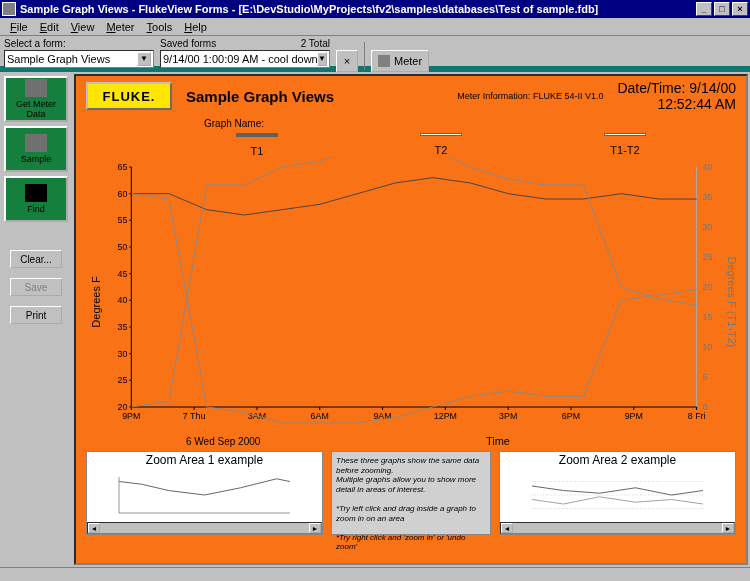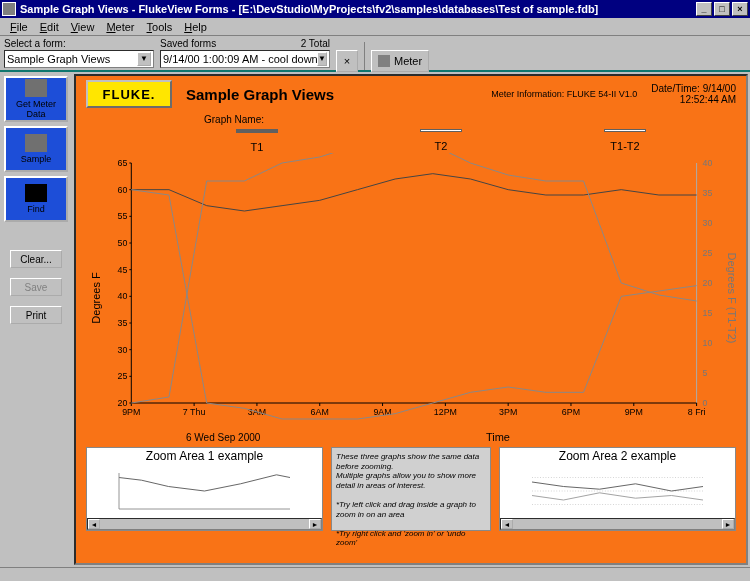--- a/index.html
+++ b/index.html
@@ -4,41 +4,41 @@
 <style>
 * { box-sizing: border-box; margin: 0; padding: 0; }
 body { font-family: "MS Sans Serif", Tahoma, sans-serif; font-size: 11px; background: #c0c0c0; width: 750px; height: 581px; overflow: hidden; color: #000; }
 .titlebar { background: #000080; color: #fff; height: 18px; display: flex; align-items: center; padding: 0 2px; font-weight: bold; font-size: 11px; }
 .titlebar .icon { width: 14px; height: 14px; background: #808080; margin-right: 4px; border: 1px solid #fff; }
 .titlebar .spacer { flex: 1; }
 .titlebar .winbtn { width: 16px; height: 14px; background: #c0c0c0; border: 1px solid #fff; border-right-color: #404040; border-bottom-color: #404040; margin-left: 2px; display: flex; align-items: center; justify-content: center; font-size: 9px; font-weight: bold; color: #000; cursor: pointer; }
 .menubar { background: #c0c0c0; height: 18px; display: flex; align-items: center; padding: 0 4px; border-bottom: 1px solid #808080; }
 .menubar span { padding: 0 6px; cursor: pointer; }
 .menubar span u { text-decoration: underline; }
-.toolbar-row { background: #c0c0c0; height: 36px; display: flex; align-items: flex-start; padding: 2px 4px; border-bottom: 2px solid #0f766e; gap: 6px; }
+.toolbar-row { background: #c0c0c0; height: 36px; display: flex; align-items: flex-start; padding: 2px 4px; border-bottom: 6px solid #0f766e; gap: 6px; }
 .tb-group { display: flex; flex-direction: column; }
 .tb-label { font-size: 10px; margin-bottom: 1px; }
 .tb-select { width: 150px; height: 18px; background: #fff; border: 1px inset #808080; font-size: 11px; padding: 0 2px; display: flex; align-items: center; justify-content: space-between; }
 .tb-select .arrow { width: 14px; height: 14px; background: #c0c0c0; border: 1px outset #fff; text-align: center; font-size: 8px; line-height: 12px; }
 .tb-btn { height: 22px; padding: 0 6px; background: #c0c0c0; border: 1px outset #fff; display: flex; align-items: center; gap: 4px; cursor: pointer; margin-top: 12px; font-size: 11px; }
 .tb-btn .mini-icon { width: 12px; height: 12px; background: #808080; }
 
 .main-area { display: flex; height: calc(581px - 18px - 18px - 36px - 14px); }
 .sidebar { width: 72px; background: #c0c0c0; padding: 4px 2px; display: flex; flex-direction: column; align-items: center; gap: 4px; }
-.side-btn { width: 64px; height: 46px; background: #1d4ed8; border: 2px outset #fff; display: flex; flex-direction: column; align-items: center; justify-content: center; cursor: pointer; font-size: 9px; text-align: center; }
+.side-btn { width: 64px; height: 46px; background: #15803d; border: 2px outset #fff; display: flex; flex-direction: column; align-items: center; justify-content: center; cursor: pointer; font-size: 9px; text-align: center; }
 .side-btn .icon24 { width: 22px; height: 18px; background: #707070; margin-bottom: 2px; }
 .small-btn { width: 52px; height: 18px; background: #c0c0c0; border: 1px outset #fff; font-size: 10px; cursor: pointer; margin-top: 6px; }
 .small-btn.disabled { color: #808080; }
 
 .content { flex: 1; background: #f97316; border: 2px inset #808080; margin: 2px; position: relative; overflow: hidden; }
 .header-row { display: flex; align-items: center; padding: 4px 10px; gap: 14px; }
 .fluke-logo { width: 86px; height: 28px; background: #ffe600; border: 2px outset #c0c0c0; display: flex; align-items: center; justify-content: center; font-weight: bold; font-size: 13px; letter-spacing: 1px; font-family: Arial; }
 .page-title { font-size: 15px; font-weight: bold; }
 .meter-info { font-size: 9px; margin-left: auto; }
-.datetime { font-size: 10px; text-align: right; white-space: pre; }
+.datetime { font-size: 14px; text-align: right; white-space: pre; }
 
 .graphname-row { display: flex; align-items: center; padding: 2px 80px 2px 128px; font-size: 10px; gap: 4px; }
 .graphname-box { flex: 1; border: 1px solid #000; padding: 2px 4px; font-weight: bold; display: flex; gap: 30px; }
 
 .series-labels { display: flex; padding: 2px 100px 0 160px; font-size: 11px; justify-content: space-between; }
 .series-labels span { display: flex; flex-direction: column; align-items: center; gap: 8px; }
 .series-labels .bar { width: 42px; height: 4px; background: #606060; }
 .series-labels .bar.hollow { background: #fff; border: 1px solid #606060; height: 3px; }
 
 .chart-main { position: relative; margin: 0 10px; height: 278px; }

